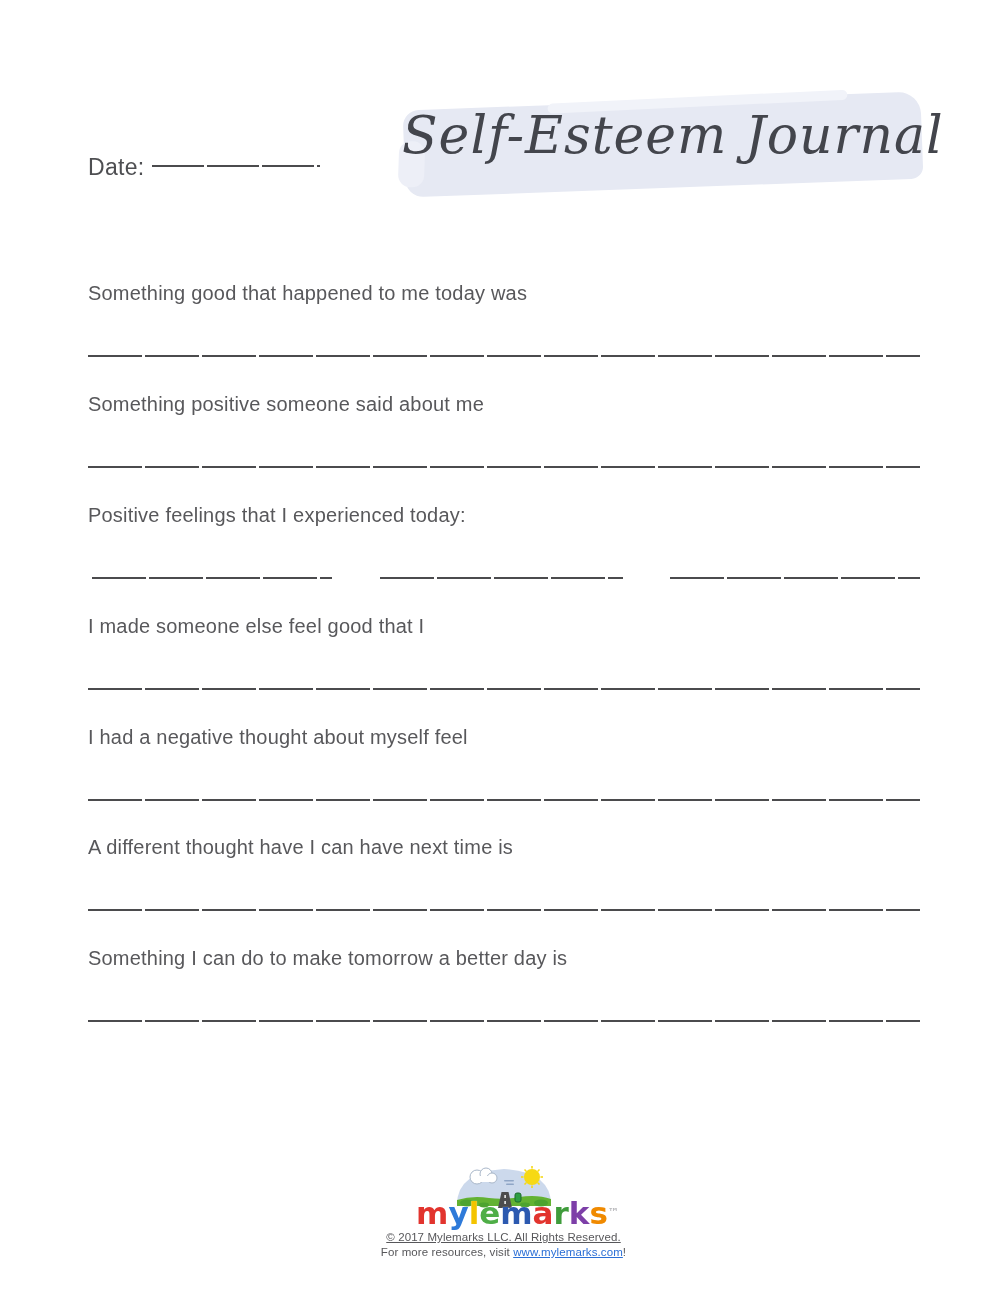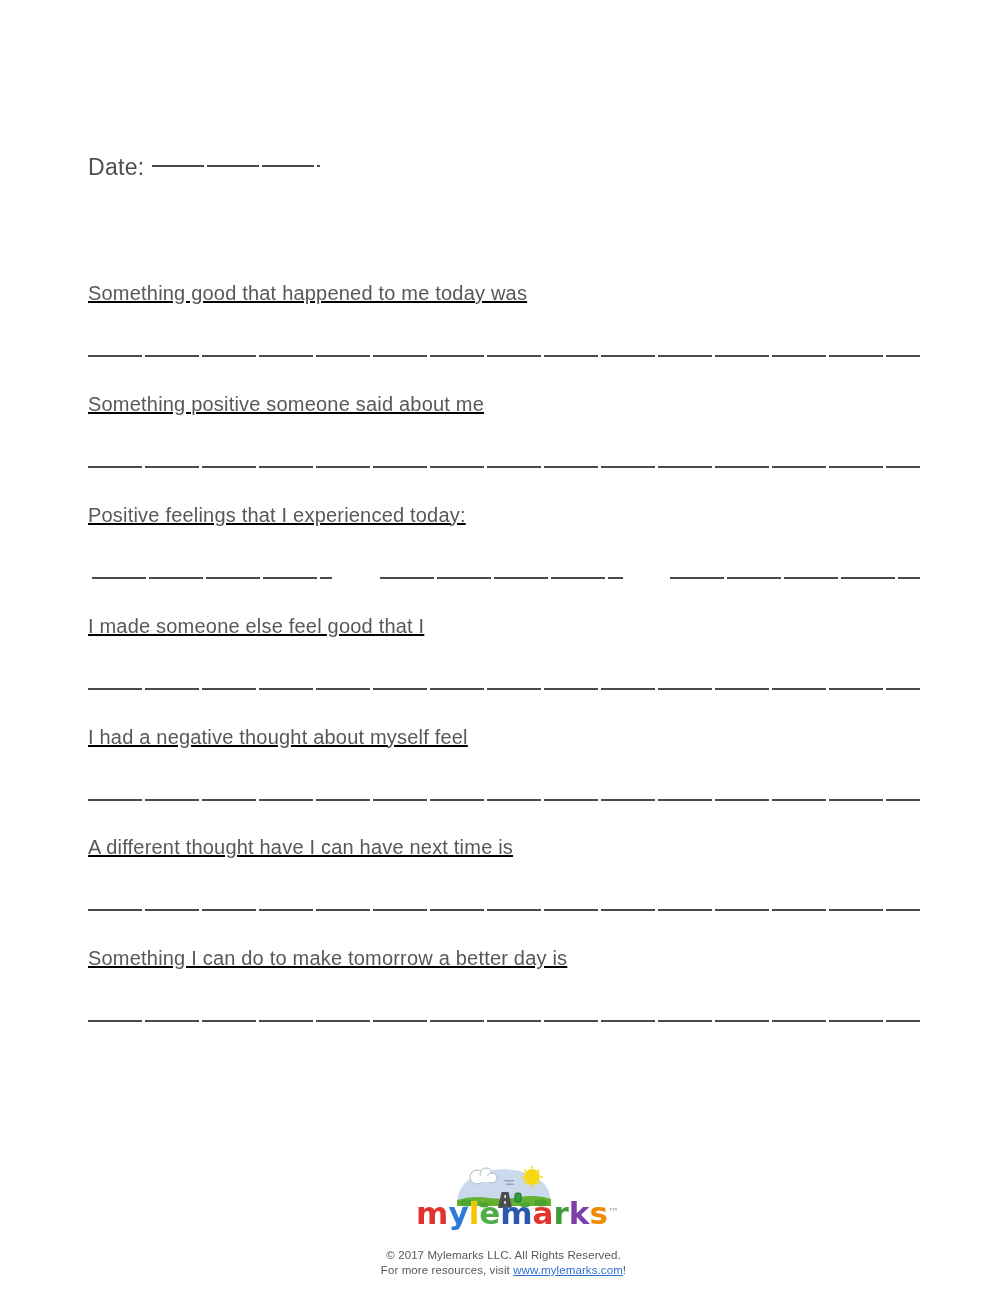--- a/index.html
+++ b/index.html
@@ -39,21 +39,21 @@
     background:#edeff7;border-radius:12px;transform:rotate(4deg);
   }
   .title-text{
     position:absolute;left:0;right:0;top:8px;text-align:center;
     font-family:"DejaVu Serif",serif;font-style:italic;font-weight:400;
     font-size:52px;color:#43454c;letter-spacing:1px;white-space:nowrap;
   }
 
   
   .sections{position:absolute;left:88px;right:87px;top:280px;}
-  .section{position:relative;height:110.9px;text-decoration:underline;}
+  .section{position:relative;height:110.9px;}
   .prompt{
     font-size:20px;color:#58585b;letter-spacing:.2px;line-height:26px;
   }
   .rule{
     position:absolute;top:75px;left:0;right:0;height:2px;
     background:repeating-linear-gradient(to right,#4b4b4d 0 54px,rgba(0,0,0,0) 54px 57px);
   }
   .rule-row{
     position:absolute;top:75px;left:4px;right:0;height:2px;
     display:flex;justify-content:space-between;
@@ -69,33 +69,37 @@
   .wordmark{
     position:relative;z-index:2;margin-top:-14px;
     font-size:31px;font-weight:bold;letter-spacing:0;line-height:34px;
     font-family:"DejaVu Sans",sans-serif;white-space:nowrap;padding-left:28px;
   }
   .wordmark span{text-shadow:0 0 1px rgba(255,255,255,.9);}
   .brand-mark{font-size:11px;color:#b9b9bc;vertical-align:top;font-weight:bold;}
   .copyright,.resources{
     font-size:11.5px;color:#57575a;line-height:15px;letter-spacing:.1px;
   }
-  .copyright{margin-top:18px;}
+  .copyright{margin-top:0;text-decoration:underline;}
   .resources a{color:#2b6fd6;text-decoration:underline;}
 </style>
 </head>
 <body>
 
 <div class="page">
 
   <div class="date-row">
     <span class="date-label">Date:</span>
     <span class="date-line"></span>
   </div>
 
+  <div class="title-wrap">
+    <div class="brush"></div>
+    <div class="title-text">Self-Esteem Journal</div>
+  </div>
 
   <div class="sections">
 
     <div class="section">
       <div class="prompt">Something good that happened to me today was</div>
       <div class="rule"></div>
     </div>
 
     <div class="section">
       <div class="prompt">Something positive someone said about me</div>

